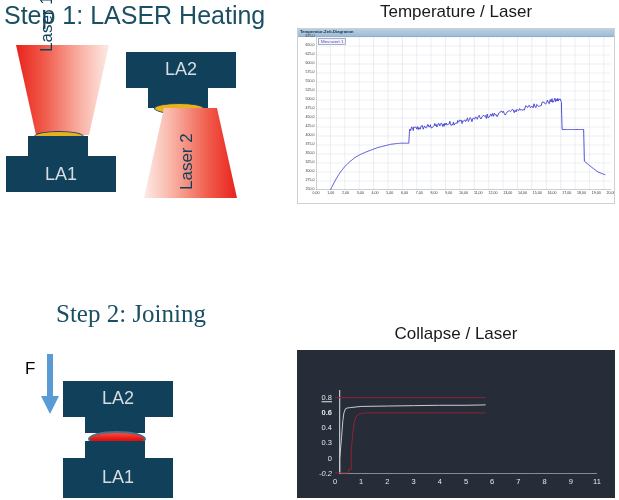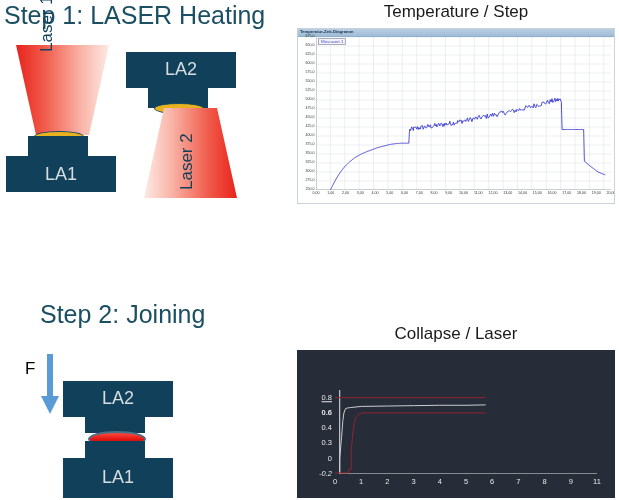--- a/index.html
+++ b/index.html
@@ -20,21 +20,21 @@
 
   
   .step-heading {
     color: #1b4f63;
     font-size: 25px;
     font-family: "Liberation Sans", sans-serif;
     white-space: nowrap;
     letter-spacing: 0px;
   }
   #step1-heading { left: 4px;  top: 1px; }
-  #step2-heading { left: 40px; top: 300px; }
+  #step2-heading { left: 56px; top: 300px; font-family: Liberation Serif, serif; }
 
   
   .chart-title {
     color: #1a1a1a;
     font-size: 17px;
     font-family: "Liberation Sans", sans-serif;
     white-space: nowrap;
     text-align: center;
   }
   #temp-title { left: 296px; top: 2px; width: 320px; }
@@ -247,21 +247,21 @@
 </div>
 <div class="abs block" id="s2-la2-neck" style="left:85px; top:415px; width:60px; height:18px;"></div>
 
 <div class="abs red-ellipse" id="s2-joint" style="left:88px; top:431px; width:54px; height:12px;"></div>
 
 <div class="abs block" id="s2-la1-neck" style="left:85px; top:441px; width:60px; height:19px;"></div>
 <div class="abs block" id="s2-la1-bottom" style="left:63px; top:458px; width:110px; height:40px;">
   <span class="block-label" style="top:9px;">LA1</span>
 </div>
 
-<div class="abs chart-title" id="temp-title">Temperature / Step</div>
+<div class="abs chart-title" id="temp-title">Temperature / Laser</div>
 
 <div class="abs" id="temp-chart">
   <div id="temp-chart-titlebar">
     <span>Temperatur-Zeit-Diagramm</span>
   </div>
   <div id="temp-legend">Messwert 1</div>
   <div id="temp-plot">
     <svg id="temp-svg" width="100%" height="100%" viewBox="0 0 297 155" preserveAspectRatio="none">
         <g stroke="#d8dde6" stroke-width="0.5">
           <line x1="0" x2="0" y1="0" y2="155"></line>

